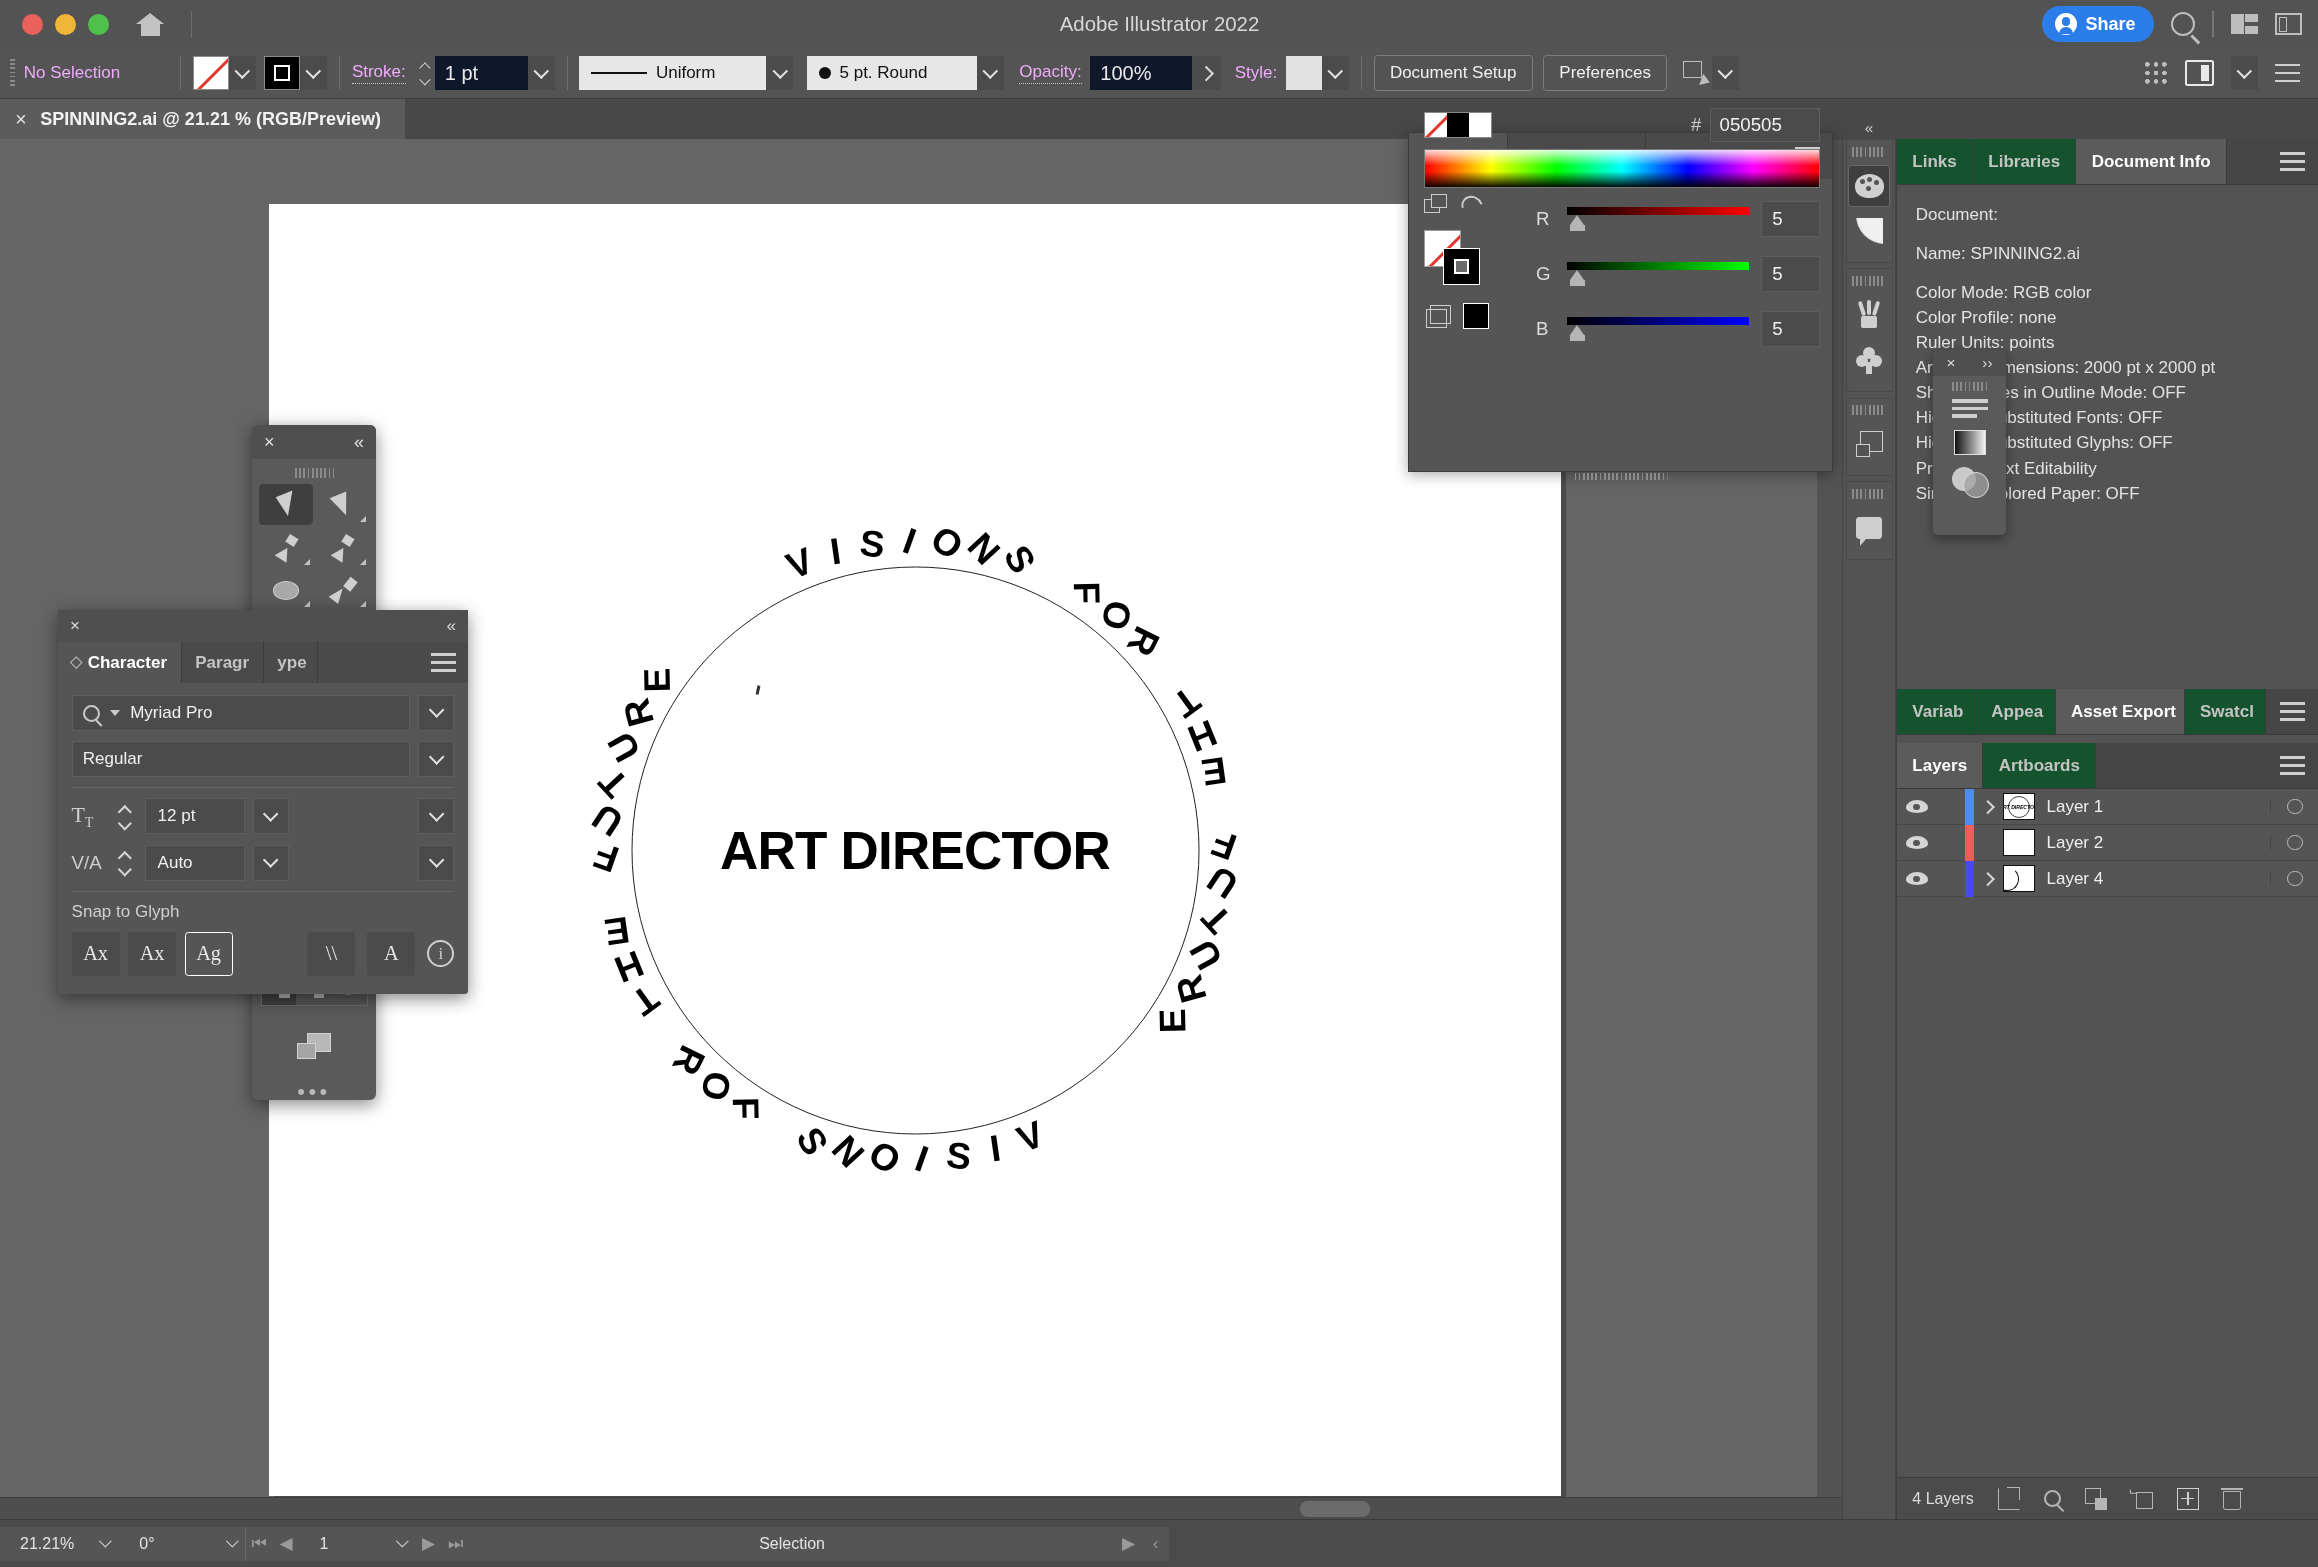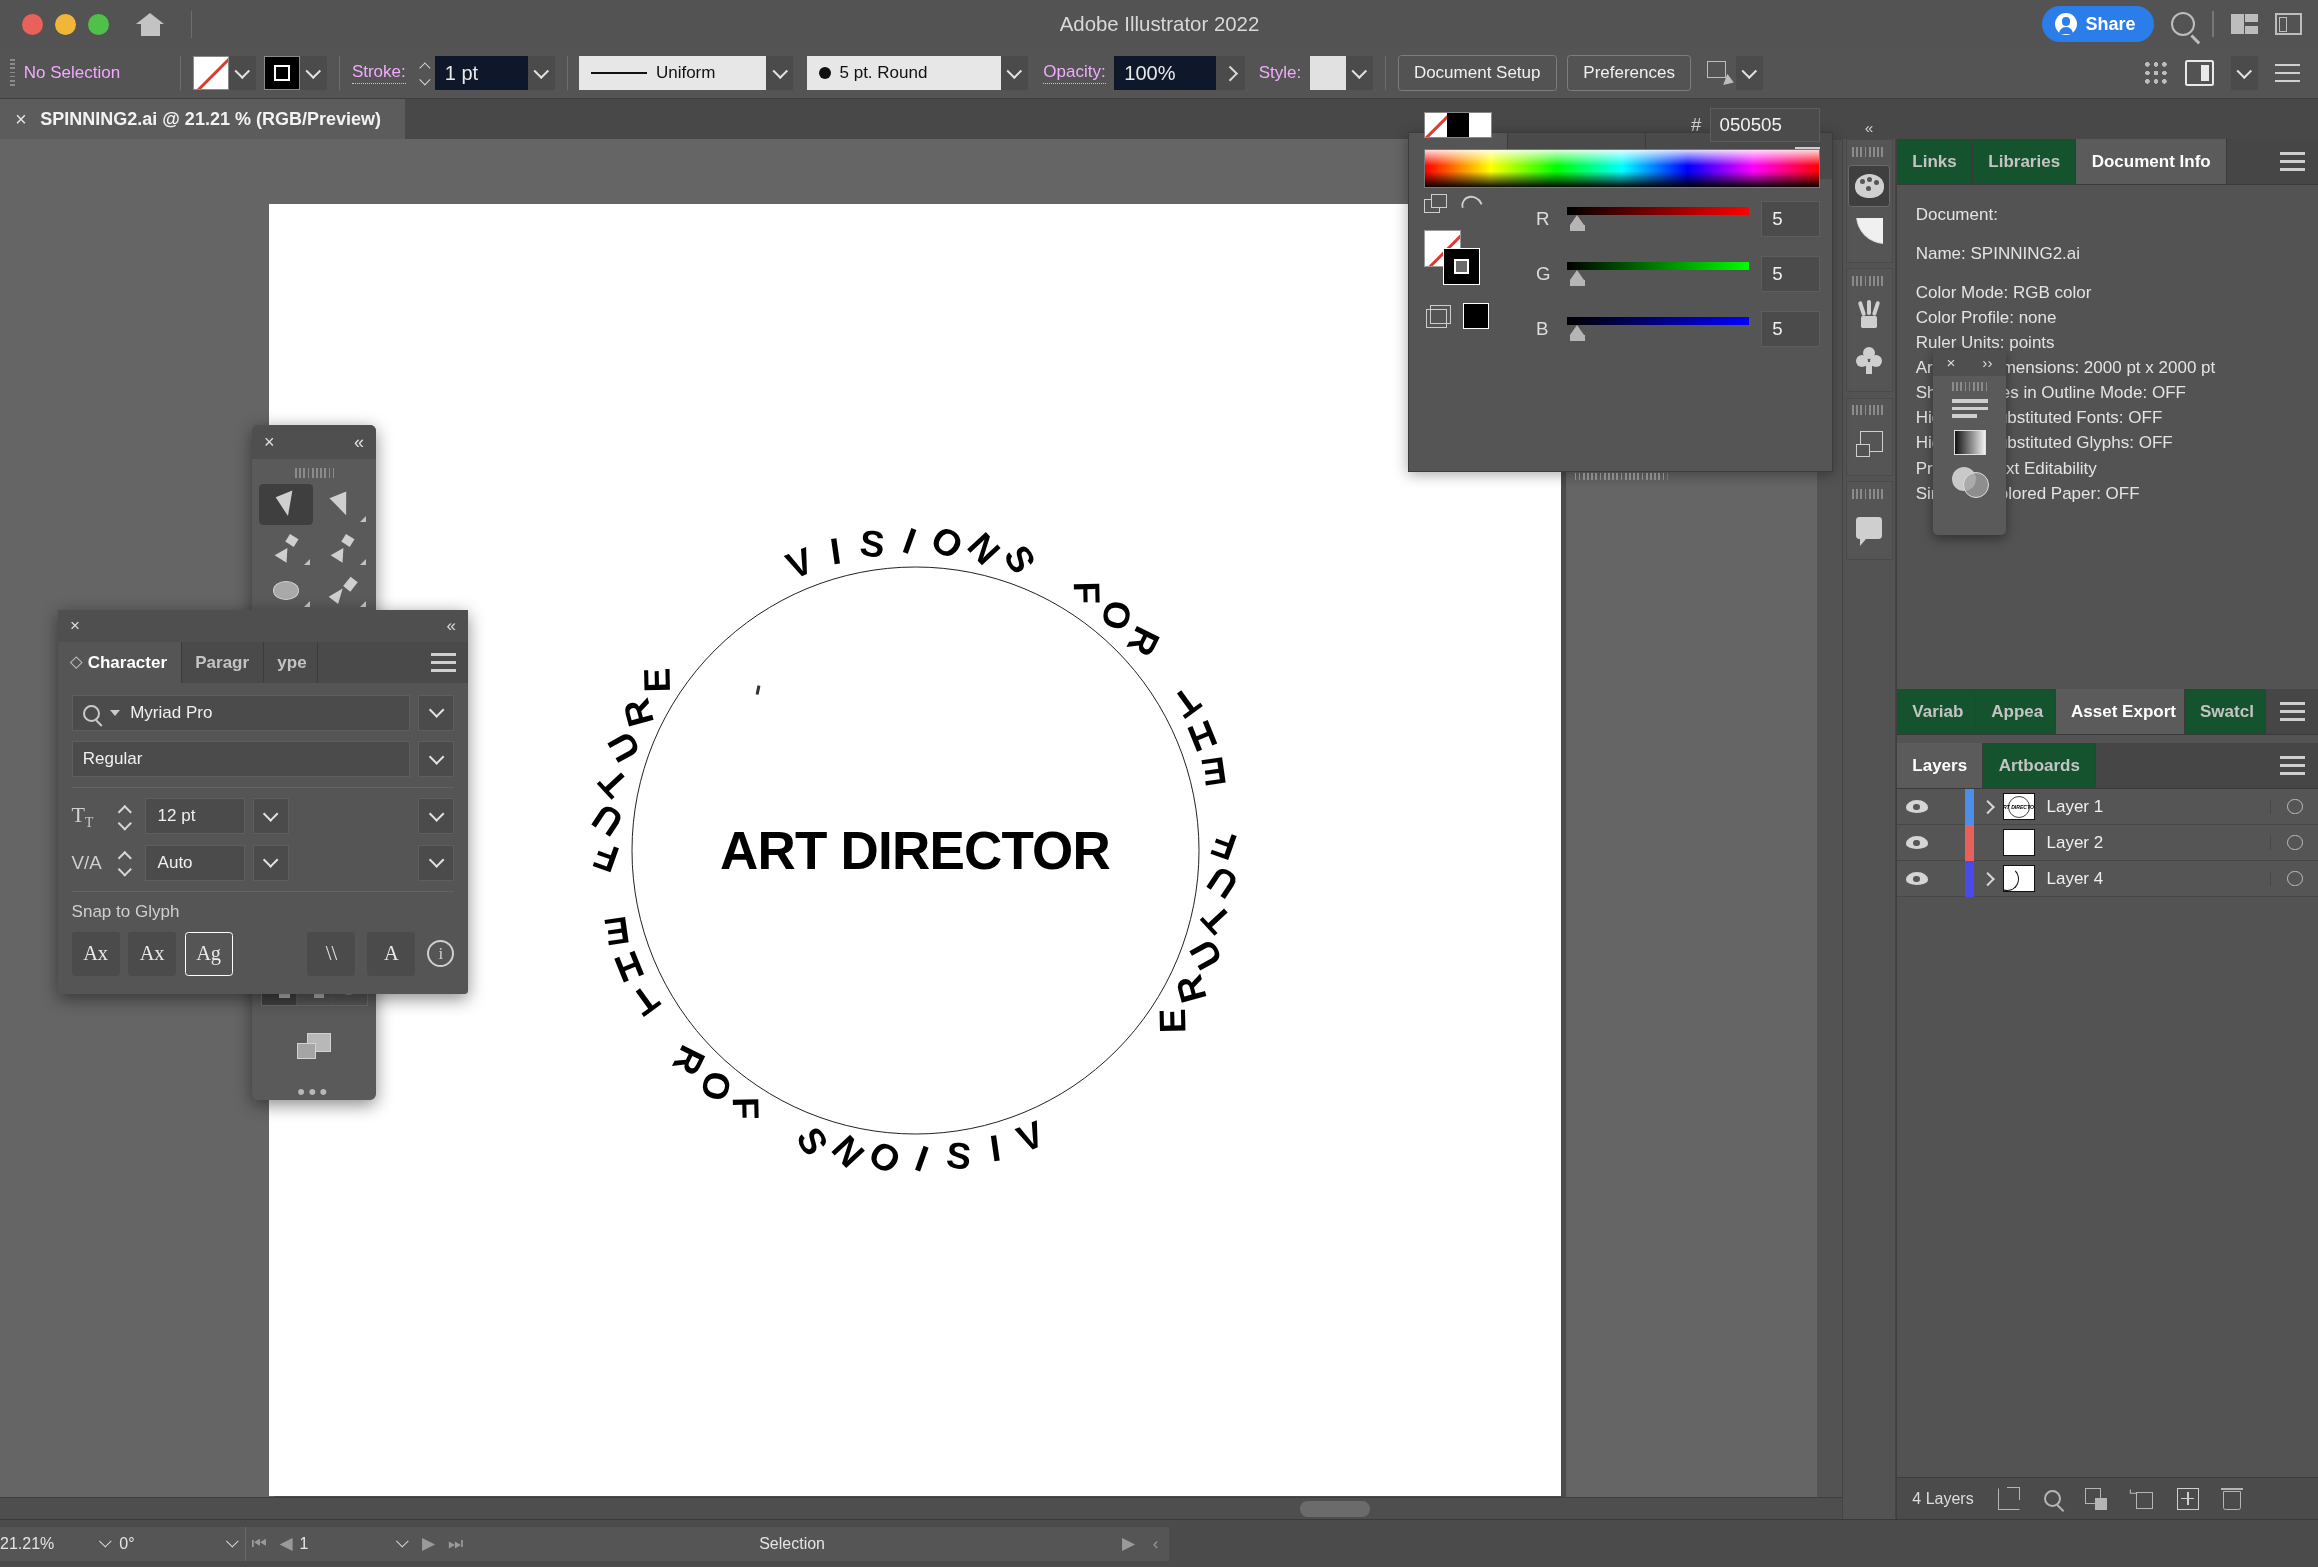--- a/index.html
+++ b/index.html
@@ -270,21 +270,21 @@
   .cv-up::after { transform: rotate(45deg); }
   .cv-dn::after { transform: rotate(225deg); }
 
   
   .statusbar {
     position: absolute; left: 0; bottom: 0; width: 2319px; height: 48px;
     background: #4b4b4b; display: flex; align-items: center;
     border-top: 0.8px solid #3a3a3a;
   }
   .sb-cell {
-    height: 34px; display: flex; align-items: center; padding: 0 0;
+    height: 34px; display: flex; align-items: center; padding: 0 20px;
     color: #e4e4e4; font-size: 16px; background: #555; cursor: pointer;
   }
   .sb-caret {
     width: 25.5px; height: 34px; background: #555;
     display: flex; align-items: center; justify-content: center; cursor: pointer;
   }
   .sb-caret::after {
     content: ""; width: 7.6px; height: 7.6px;
     border-right: 1.7px solid #d6d6d6; border-bottom: 1.7px solid #d6d6d6;
     transform: rotate(45deg) translate(-1.7px,-1.7px);
@@ -818,21 +818,21 @@
     </span>
   <span class="field-dark" style="width:93px">1 pt</span>
   <span class="caret"></span>
   <span class="sep-v"></span>
   <span class="field-light" style="width:187px">
     <i class="uniform-line"></i>
     <span>Uniform</span>
   </span>
   <span class="caret"></span>
   <span style="width:13.6px"></span>
-  <span class="field-light" style="width:194px">
+  <span class="field-light" style="width:170px">
     <i class="round-dot"></i>
     <span>5 pt. Round</span>
   </span>
   <span class="caret"></span>
   <span style="width:15.3px"></span>
   <span class="cb-label dotted">Opacity:</span>
   <span style="width:8.5px"></span>
   <span class="field-dark" style="width:102px">100%</span>
   <span class="arrow-right-btn"></span>
   <span style="width:13.6px"></span>

